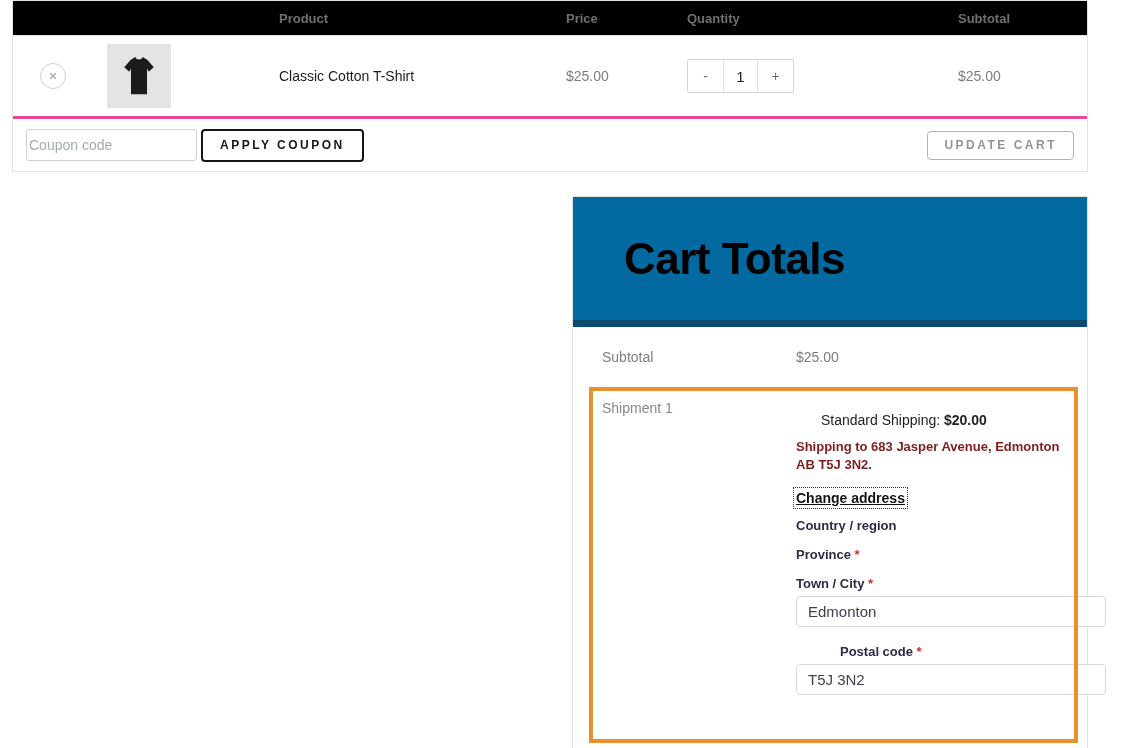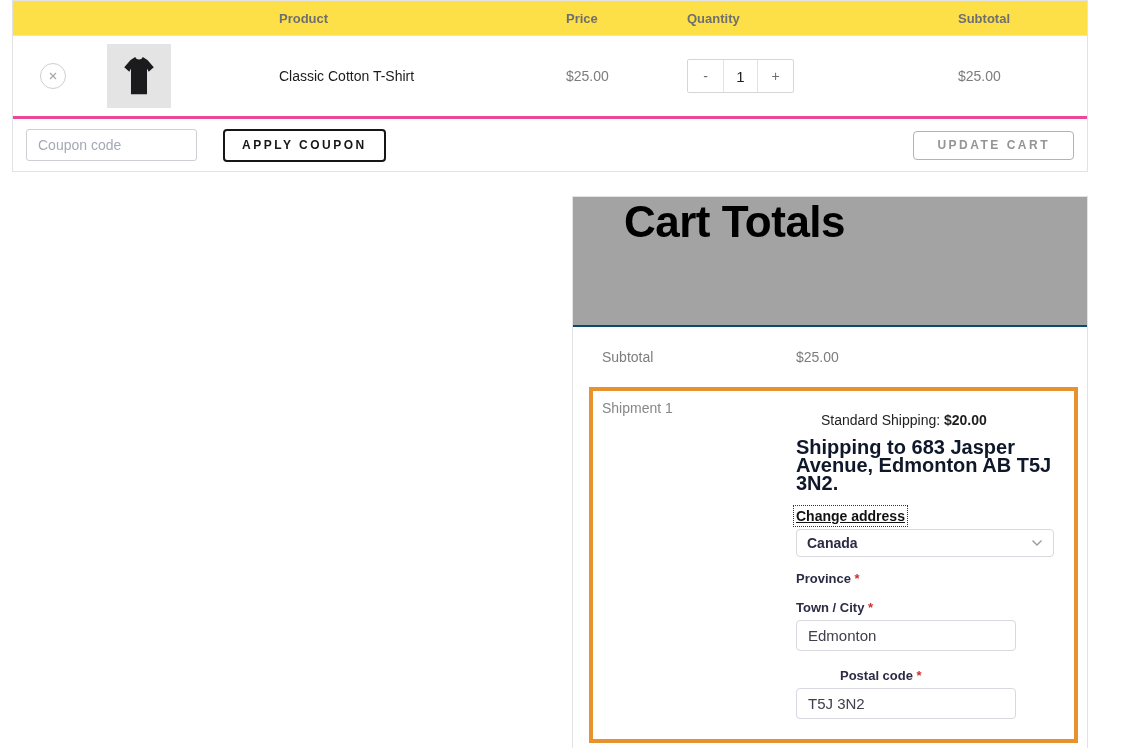--- a/index.html
+++ b/index.html
@@ -4,80 +4,80 @@
 <style>
   * { margin:0; padding:0; box-sizing:border-box; }
   html,body { width:1136px; height:748px; background:#fff; overflow:hidden;
               font-family:"Liberation Sans","DejaVu Sans",sans-serif; }
   body { position:relative; }
 
   
   .cart-table { position:absolute; left:12px; top:0; width:1076px;
                 border:1px solid #e3e3e3; background:#fff; }
   .ct-grid { display:grid; grid-template-columns:80px 186px 275px 120px 272px 1fr; align-items:center; }
-  .ct-header { height:35px; background:#fde047; border-bottom:1px solid #e3e3e3;
+  .ct-header { height:35px; background:#000000; border-bottom:1px solid #e3e3e3;
                font-size:13px; font-weight:bold; color:#6f6f6f; }
   .ct-row { height:83px; border-bottom:3px solid #ec4899; }
   .pad12 { padding-left:12px; }
   .pad13 { padding-left:13px; }
   .remove-btn { width:26px; height:26px; margin-left:27px; border:1px solid #cfcfcf; border-radius:50%;
                 background:#fff; display:flex; align-items:center; justify-content:center; cursor:pointer; }
   .remove-btn svg { display:block; }
   .thumb { width:64px; height:64px; margin-left:14px; background:#e4e4e4;
            display:flex; align-items:center; justify-content:center; cursor:pointer; }
   .prod-name { font-size:14px; color:#1b1b1b; cursor:pointer; }
   .money { font-size:14px; color:#7c7c7c; }
   .stepper { margin-left:13px; width:107px; height:34px; border:1px solid #d6d6d6; border-radius:2px;
              display:flex; background:#fff; }
   .stepper button { width:36px; border:none; background:transparent; font-size:14px; color:#6e6e6e; cursor:pointer; }
   .stepper input { width:35px; border:none; text-align:center; font-size:15px; color:#222;
                    border-left:1px solid #e3e3e3; border-right:1px solid #e3e3e3; outline:none;
                    font-family:inherit; }
   .coupon-row { height:52px; display:flex; align-items:center; padding:0 13px; }
   .coupon-input { width:171px; height:32px; border:1px solid #ccd0d4; border-radius:3px;
-                  padding:0 11px; font-size:14px; color:#3c3c44; outline:none; font-family:inherit; }
+                  padding:0 2px; font-size:14px; color:#3c3c44; outline:none; font-family:inherit; }
   .coupon-input::placeholder { color:#a3a9b5; }
-  .btn-apply { margin-left:26px; height:33px; padding:0 17px; background:#fff;
+  .btn-apply { margin-left:4px; height:33px; padding:0 17px; background:#fff;
                border:2px solid #161616; border-radius:4px; font-size:12px; font-weight:bold;
                letter-spacing:2.5px; color:#161616; cursor:pointer; font-family:inherit; }
   .spacer { flex:1; }
-  .btn-update { height:29px; padding:0 23px; background:#fff; border:1px solid #b3b3b3; border-radius:4px;
+  .btn-update { height:29px; padding:0 16px; background:#fff; border:1px solid #b3b3b3; border-radius:4px;
                 font-size:12px; font-weight:bold; letter-spacing:2.5px; color:#949494; cursor:pointer;
                 font-family:inherit; }
 
   
   .totals { position:absolute; left:572px; top:196px; width:516px; height:590px;
             border:1px solid #e3e3e3; background:#fff; }
-  .totals-header { height:130px; background:#a3a3a3; border-bottom:2px solid #0c4a6e;
-                   display:flex; padding-left:51px; }
+  .totals-header { height:130px; background:#0369a1; border-bottom:7px solid #0c4a6e;
+                   display:flex; align-items:center; padding-left:51px; }
   .totals-title { font-size:44px; font-weight:bold; color:#000; letter-spacing:-0.5px; }
   .tt-grid { display:grid; grid-template-columns:223px 1fr; }
   .subtotal-row { height:60px; align-items:center; }
   .subtotal-row .cell-label { padding-left:29px; font-size:14px; color:#7d7d7d; }
   .subtotal-row .cell-value { font-size:14px; color:#7d7d7d; }
   .subtotal-border { margin:0 28px 0 29px; border-bottom:1px solid #e6e6e6; height:0; }
 
   .highlight-box { position:absolute; left:16px; top:190px; width:489px; height:356px;
                    border:4px solid #e8912f; pointer-events:none; z-index:5; }
 
   .shipment { padding-top:12px; }
   .shipment .ship-label { padding-left:29px; font-size:14px; color:#878787; }
   .ship-method { font-size:14px; color:#1e1e1e; line-height:17px;margin-left:25px; }
   .ship-method b { font-weight:bold; }
-  .ship-addr { margin-top:9px; width:264px; font-size:20px; font-weight:bold; color:#0f172a; line-height:18px; }
+  .ship-addr { margin-top:9px; width:264px; font-size:13px; font-weight:bold; color:#7f1d1d; line-height:18px; }
   .change-link { display:inline-block; margin-top:16px; font-size:14px; font-weight:bold; color:#111;
                  text-decoration:underline; outline:1px dotted #333; outline-offset:2px; cursor:pointer; }
   .f-label { margin-top:14px; font-size:13px; font-weight:bold; color:#2b2b45; }
   .f-label.first { margin-top:11px; }
   .f-label.gap { margin-top:17px;padding-left:44px; }
   .req { color:#cf2e2e; font-weight:bold; }
   .selbox { margin-top:4px; width:258px; height:28px; border:1px solid #d8d8de; border-radius:4px;
             background:#fff; display:flex; align-items:center; padding:0 10px; cursor:pointer; }
   .selbox .sel-val { flex:1; font-size:14px; font-weight:bold; color:#2b2b45; }
-  .txtin { margin-top:5px; width:220px; height:31px; border:1px solid #d8d8de; border-radius:4px;
+  .txtin { margin-top:5px; width:310px; height:31px; border:1px solid #d8d8de; border-radius:4px;
            padding:0 11px; font-size:15px; color:#40404e; outline:none; font-family:inherit; background:#fff; }
 </style>
 </head>
 <body>
 
 <div class="cart-table">
   <div class="ct-grid ct-header">
     <div></div>
     <div></div>
     <div>Product</div>
@@ -137,25 +137,22 @@
 
   <div class="tt-grid shipment">
     <div class="ship-label">Shipment 1</div>
     <div>
       <div class="ship-method" style="margin-top:12px;">
         <span>Standard Shipping: </span><b>$20.00</b>
       </div>
       <div class="ship-addr">Shipping to 683 Jasper Avenue, Edmonton AB T5J 3N2.</div>
       <a class="change-link">Change address</a>
 
-      <div class="selbox">
-        <span class="sel-val">Canada</span>
-        <svg width="12" height="8" viewBox="0 0 12 8">
-          <polyline points="1.5,1.5 6,6 10.5,1.5" fill="none" stroke="#9a9a9a" stroke-width="1.4"></polyline>
-        </svg>
+      <div class="f-label first">
+        <span>Country / region</span>
       </div>
 
       <div class="f-label">
         <span>Province</span>
         <span class="req">*</span>
       </div>
 
       <div class="f-label">
         <span>Town / City</span>
         <span class="req">*</span>

